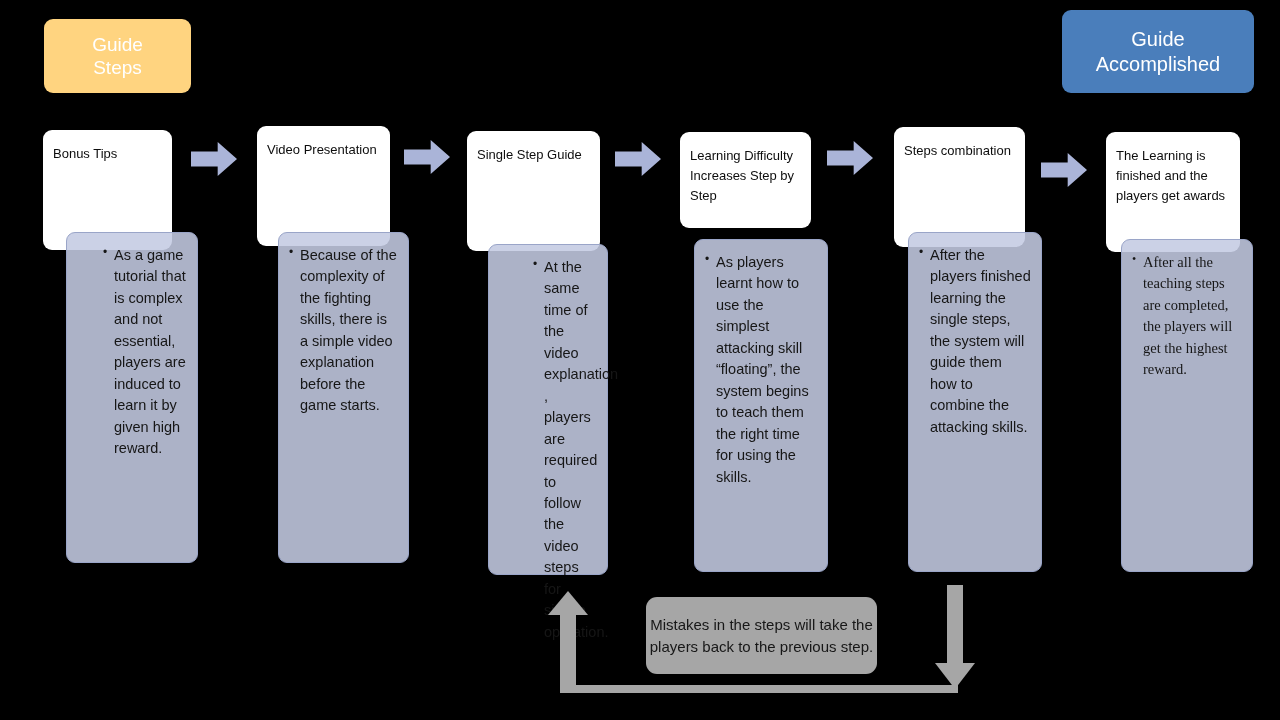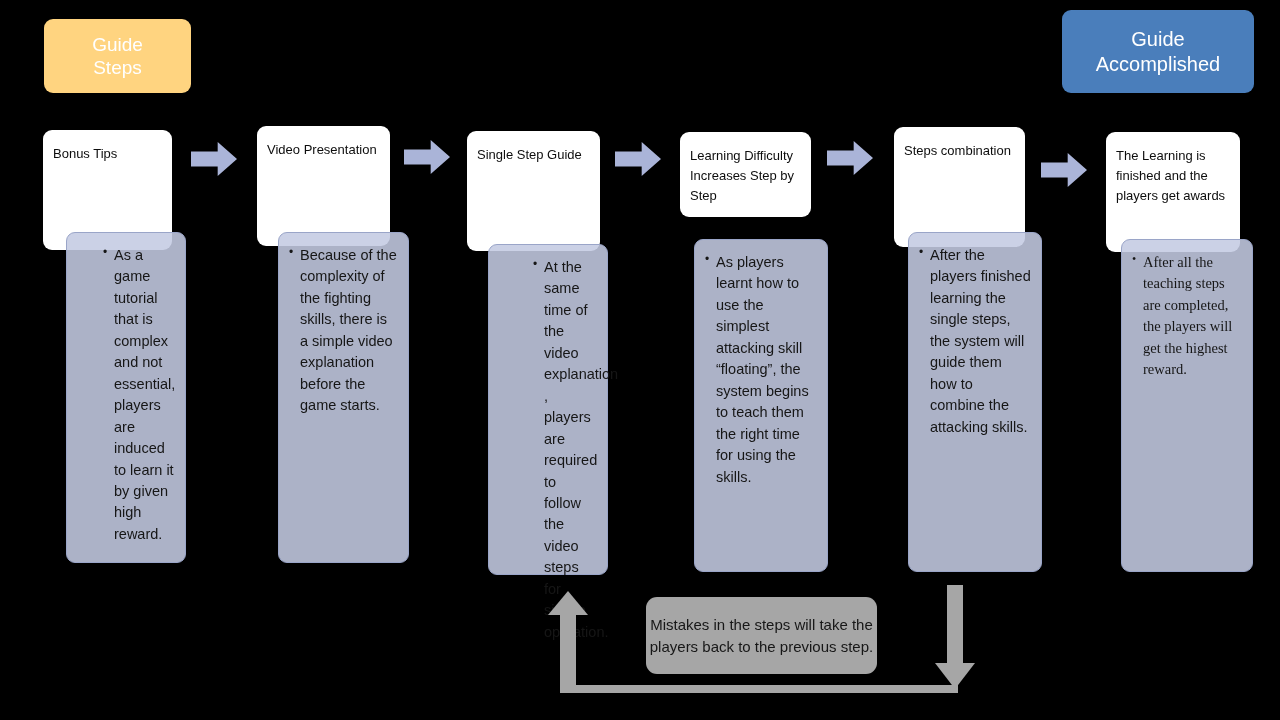--- a/index.html
+++ b/index.html
@@ -139,21 +139,21 @@
   <div class="badge badge-steps">Guide
 Steps</div>
 
   <div class="badge badge-accomplished">Guide
 Accomplished</div>
 
   <div class="step" style="left:0;">
     <div class="head-card" style="left:43px; top:130px; width:129px; height:120px;">
       <div class="head-title">Bonus Tips</div>
     </div>
-    <div class="body-card" style="left:66px; top:232px; width:120px; height:331px;padding-left:36px;">
+    <div class="body-card" style="left:66px; top:232px; width:132px; height:331px;padding-left:36px;">
       <ul class="body-list">
         <li>As a game tutorial that is complex and not essential, players are induced to learn it by given high reward.</li>
       </ul>
     </div>
   </div>
 
   <div class="chevron" style="left:191px; top:142px;"></div>
 
   <div class="step" style="left:0;">
     <div class="head-card" style="left:257px; top:126px; width:133px; height:120px;">
@@ -175,21 +175,21 @@
     <div class="body-card" style="left:488px; top:244px; width:120px; height:331px;padding-left:44px;">
       <ul class="body-list">
         <li>At the same time of the video explanation , players are required to follow the video steps for simple operation.</li>
       </ul>
     </div>
   </div>
 
   <div class="chevron" style="left:615px; top:142px;"></div>
 
   <div class="step" style="left:0;">
-    <div class="head-card" style="left:680px; top:132px; width:131px; height:85px;">
+    <div class="head-card" style="left:680px; top:132px; width:131px; height:96px;">
       <div class="head-title">Learning Difficulty Increases Step by Step</div>
     </div>
     <div class="body-card" style="left:694px; top:239px; width:134px; height:333px;">
       <ul class="body-list">
         <li>As players learnt how to use the simplest attacking skill “floating”, the system begins to teach them the right time for using the skills.</li>
       </ul>
     </div>
   </div>
 
   <div class="chevron" style="left:827px; top:141px;"></div>

